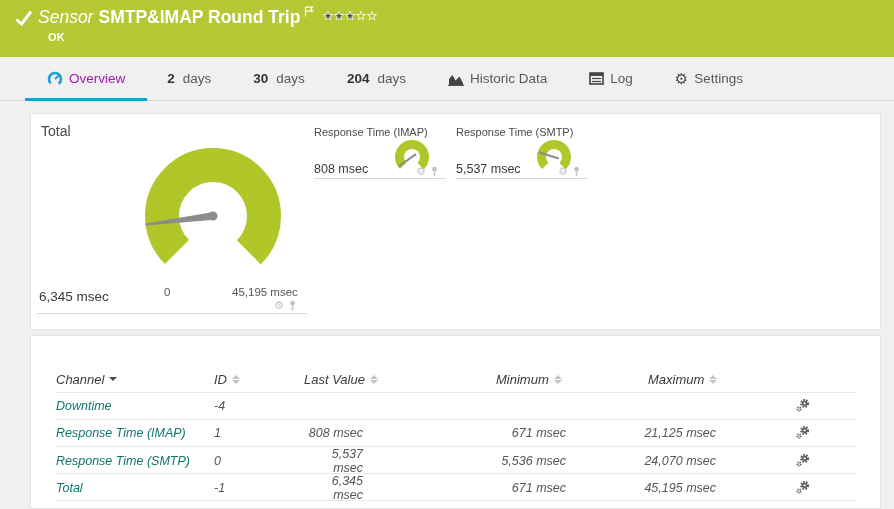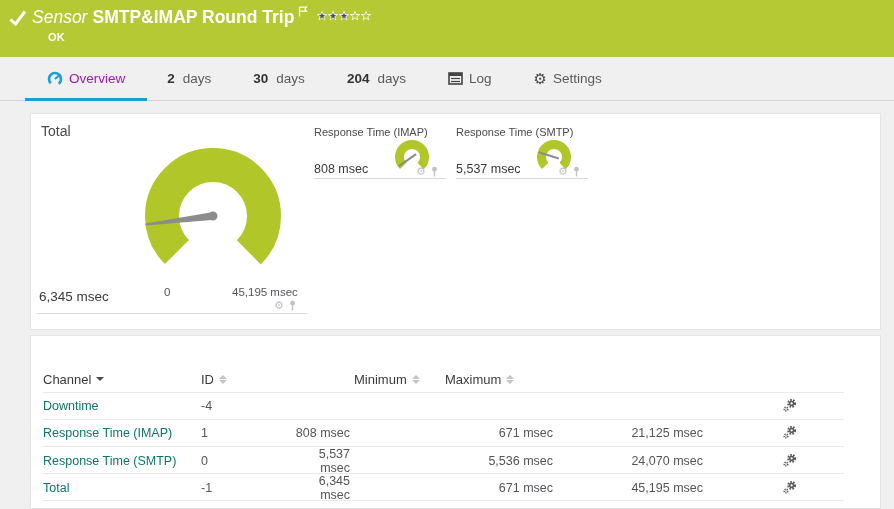--- a/index.html
+++ b/index.html
@@ -4,21 +4,21 @@
 <style>
   * { box-sizing: border-box; margin: 0; padding: 0; }
   html,body { width:894px; height:509px; overflow:hidden; }
   body {
     font-family: "Liberation Sans", "DejaVu Sans", sans-serif;
     background:#f0f0f1; position:relative; color:#3c3c3e;
   }
 
   
   .banner { height:57px; background:#b4c933; color:#fff; position:relative; }
-  .banner-row1 { display:flex; align-items:flex-start; padding:7px 0 0 8px; }
+  .banner-row1 { display:flex; align-items:flex-start; padding:7px 0 0 14px; }
   .banner-check { width:20px; margin-top:3px; }
   .banner-title { font-size:17.5px; margin-left:4px; white-space:nowrap; }
   .banner-title .kind { font-style:italic; font-weight:400; margin-right:5px; }
   .banner-title .name { font-weight:700; }
   .flag-icon { margin-left:4px; position:relative; top:-6px; display:inline-block; }
   .stars { margin-left:8px; position:relative; top:-2px; display:inline-flex; gap:1px; }
   .star path { fill:none; stroke:#fff; stroke-width:1; }
   .star.filled path { fill:#4e5257; }
   .banner-status { font-size:11px; font-weight:700; margin:3px 0 0 48px; letter-spacing:.3px; }
 
@@ -57,21 +57,21 @@
   
   .mini-block { position:absolute; top:0; width:132px; height:100%; }
   #mini-imap { left:283px; } #mini-smtp { left:425px; }
   .mini-title { position:absolute; left:0; top:12px; font-size:11px; color:#4a4a4c; white-space:nowrap; }
   .mini-gauge-svg { position:absolute; left:75px; top:22px; }
   .mini-value { position:absolute; left:0; top:48px; font-size:12.5px; color:#3a3a3c; }
   .mini-line { position:absolute; left:0; top:64px; width:132px; height:1px; background:#d9d9d9; }
   .mini-controls { left:102px; top:52px; }
 
   
-  .channel-table { padding:30px 0 0 12px; }
+  .channel-table { padding:30px 0 0 25px;font-style:italic; }
   .trow {
     display:grid; grid-template-columns:158px 90px 129px 190px 155px 1fr;
     align-items:center; height:27px; border-bottom:1px solid #e9e9e9; width:801px;
   }
   .trow.head { font-size:13px; color:#3b3b3d; }
   .trow.head .hcell { display:flex; align-items:center; gap:5px; }
   .hcell.pad-min { padding-left:63px; }
   .hcell.pad-max { padding-left:25px; }
   .tcell { font-size:12.5px; color:#55555a; }
   .cell-channel { color:#0f766e; }
@@ -143,20 +143,29 @@
   <div class="tab">
     <span class="tab-num">30</span>
     <span class="tab-label">days</span>
   </div>
 
   <div class="tab">
     <span class="tab-num">204</span>
     <span class="tab-label">days</span>
   </div>
 
+  <div class="tab">
+    <span class="tab-icon">
+      <svg width="16" height="14" viewBox="0 0 16 14">
+        <polygon points="1,13 1,7 4.5,3 7.5,8.5 11.5,4.5 15,11 15,13" fill="#444"></polygon>
+        <line x1="0" y1="13.3" x2="16" y2="13.3" stroke="#444" stroke-width="1.2"></line>
+      </svg>
+    </span>
+    <span class="tab-label">Historic Data</span>
+  </div>
 
   <div class="tab">
     <span class="tab-icon">
       <svg width="15" height="13" viewBox="0 0 15 13">
         <rect x="1" y="1" width="13" height="11" fill="none" stroke="#444" stroke-width="1.6"></rect>
         <rect x="1" y="1" width="13" height="3" fill="#444"></rect>
         <line x1="3" y1="6.5" x2="12" y2="6.5" stroke="#444" stroke-width="1.2"></line>
         <line x1="3" y1="9.5" x2="12" y2="9.5" stroke="#444" stroke-width="1.2"></line>
       </svg>
     </span>
@@ -241,20 +250,27 @@
         <span>Channel</span>
         <span class="tri-down active"></span>
       </div>
       <div class="hcell">
         <span>ID</span>
         <span class="sort-icons">
             <span class="tri-up"></span>
             <span class="tri-down"></span>
           </span>
       </div>
+      <div class="hcell">
+        <span>Last Value</span>
+        <span class="sort-icons">
+            <span class="tri-up"></span>
+            <span class="tri-down"></span>
+          </span>
+      </div>
       <div class="hcell pad-min">
         <span>Minimum</span>
         <span class="sort-icons">
             <span class="tri-up"></span>
             <span class="tri-down"></span>
           </span>
       </div>
       <div class="hcell pad-max">
         <span>Maximum</span>
         <span class="sort-icons">

